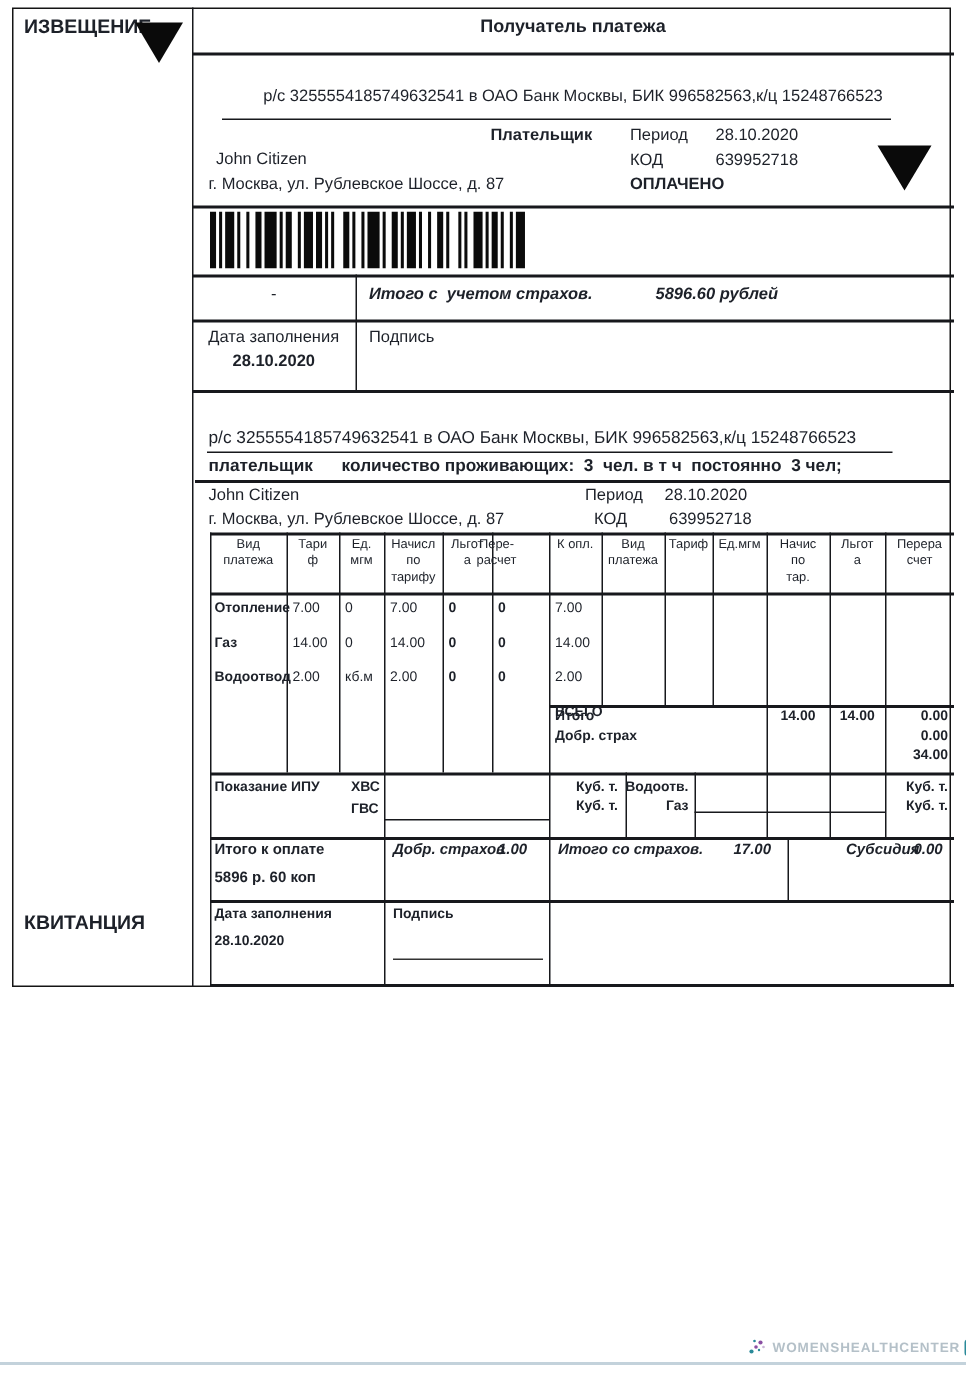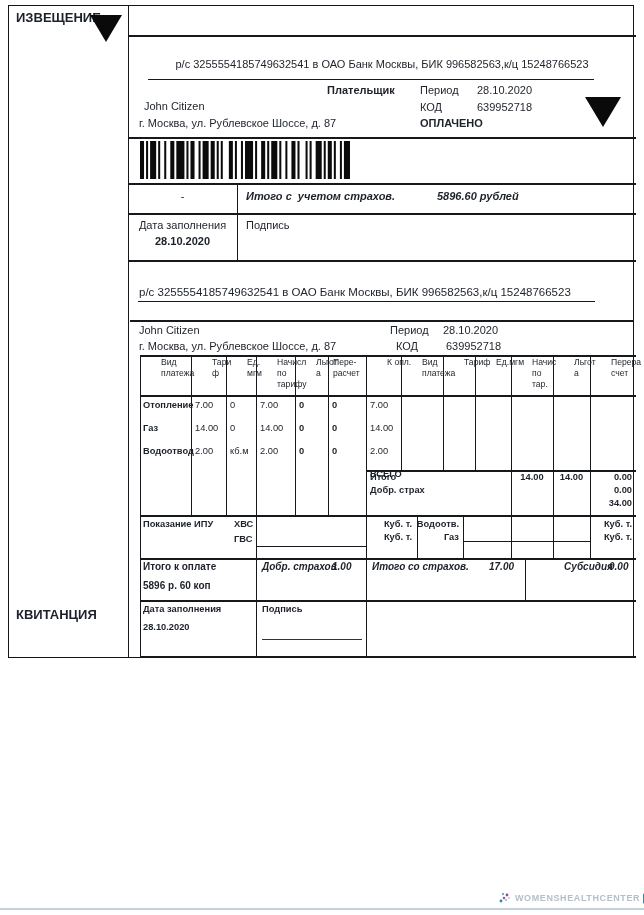--- a/index.html
+++ b/index.html
@@ -8,21 +8,21 @@
   .t{position:absolute;white-space:pre;line-height:1.15;}
   .b{font-weight:bold;}
   .i{font-style:italic;}
   .ctr{text-align:center;}
   .rt{text-align:right;}
   .hl{position:absolute;background:#17181c;height:1.5px;}
   .vl{position:absolute;background:#17181c;width:1.4px;}
   .thin{height:1.2px;}
   .outer{position:absolute;left:8px;top:5px;width:626px;height:653px;border:1.7px solid #141414;box-sizing:border-box;}
   .tri{position:absolute;width:0;height:0;border-left:16px solid transparent;border-right:16px solid transparent;border-top:27px solid #0a0a0a;}
-  .th{position:absolute;top:357px;height:36px;font-size:8.6px;line-height:1.3;white-space:pre-line;margin-left:21px;}
+  .th{position:absolute;top:357px;height:36px;font-size:8.6px;line-height:1.3;text-align:center;white-space:pre-line;}
   .s9{font-size:9.3px;}
   .s10{font-size:10px;}
   .s12{font-size:12px;}
   .s13{font-size:13px;}
   .badge{background:#2a8a99;color:#fff;border-radius:2px;padding:1px 3px;font-size:8px;font-weight:bold;letter-spacing:.5px;}
   .wm{position:absolute;left:498px;top:891px;display:flex;align-items:center;gap:3px;
       color:#b4c0c8;font-size:9px;letter-spacing:.6px;font-weight:bold;}
   .pagerule{position:absolute;left:0;top:908px;width:644px;height:2px;background:#c3d2db;}
 </style>
 </head>
@@ -30,20 +30,21 @@
 
 <div class="doc">
 
   <div class="outer"></div>
   <div class="vl" style="left:128px;top:5px;height:653px;"></div>
 
   <div class="t b s13" style="left:16px;top:11px;">ИЗВЕЩЕНИЕ</div>
   <div class="tri" style="left:90px;top:15px;"></div>
   <div class="t b s13" style="left:16px;top:608px;">КВИТАНЦИЯ</div>
 
+  <div class="t b s12 ctr" style="left:128px;top:11px;width:508px;">Получатель платежа</div>
   <div class="hl" style="left:128px;top:35px;width:508px;"></div>
 
   <div class="t ctr" style="left:128px;top:58px;width:508px;">р/с 3255554185749632541 в ОАО Банк Москвы, БИК 996582563,к/ц 15248766523</div>
   <div class="hl thin" style="left:148px;top:79px;width:446px;"></div>
 
   <div class="t b" style="left:327px;top:84px;text-align:right;">Плательщик</div>
   <div class="t" style="left:420px;top:84px;">Период</div>
   <div class="t" style="left:477px;top:84px;">28.10.2020</div>
   <div class="t" style="left:144px;top:100px;">John Citizen</div>
   <div class="t" style="left:420px;top:101px;">КОД</div>
@@ -100,20 +101,21 @@
   <div class="hl" style="left:128px;top:213px;width:508px;"></div>
 
   <div class="t ctr" style="left:128px;top:219px;width:109px;">Дата заполнения</div>
   <div class="t b ctr" style="left:128px;top:235px;width:109px;">28.10.2020</div>
   <div class="t" style="left:246px;top:219px;">Подпись</div>
   <div class="hl" style="left:128px;top:260px;width:508px;"></div>
 
   <div class="t" style="left:139px;top:286px;font-size:11.5px;">р/с 3255554185749632541 в ОАО Банк Москвы, БИК 996582563,к/ц 15248766523</div>
   <div class="hl thin" style="left:138px;top:301px;width:457px;"></div>
 
+  <div class="t b" style="left:139px;top:305px;font-size:11.5px;">плательщик      количество проживающих:  3  чел. в т ч  постоянно  3 чел;</div>
   <div class="hl" style="left:130px;top:320px;width:504px;"></div>
 
   <div class="t" style="left:139px;top:324px;">John Citizen</div>
   <div class="t" style="left:390px;top:324px;">Период</div>
   <div class="t" style="left:443px;top:324px;">28.10.2020</div>
   <div class="t" style="left:139px;top:340px;">г. Москва, ул. Рублевское Шоссе, д. 87</div>
   <div class="t" style="left:396px;top:340px;">КОД</div>
   <div class="t" style="left:446px;top:340px;">639952718</div>
 
   <div class="hl" style="left:140px;top:355px;width:496px;"></div>

